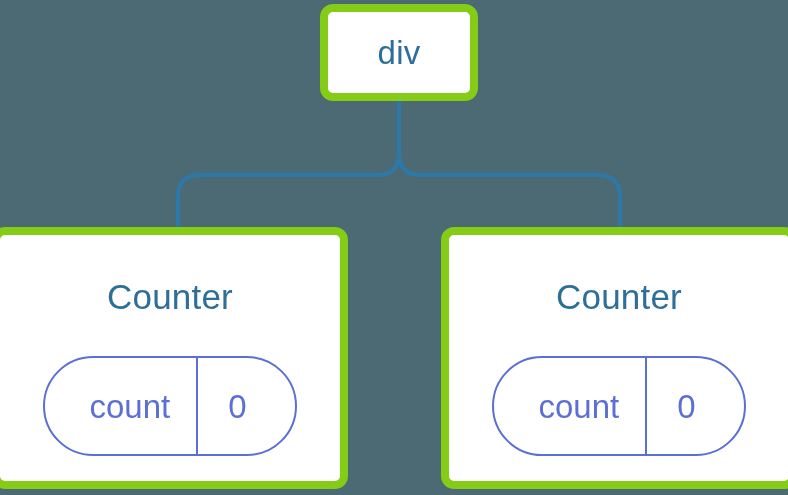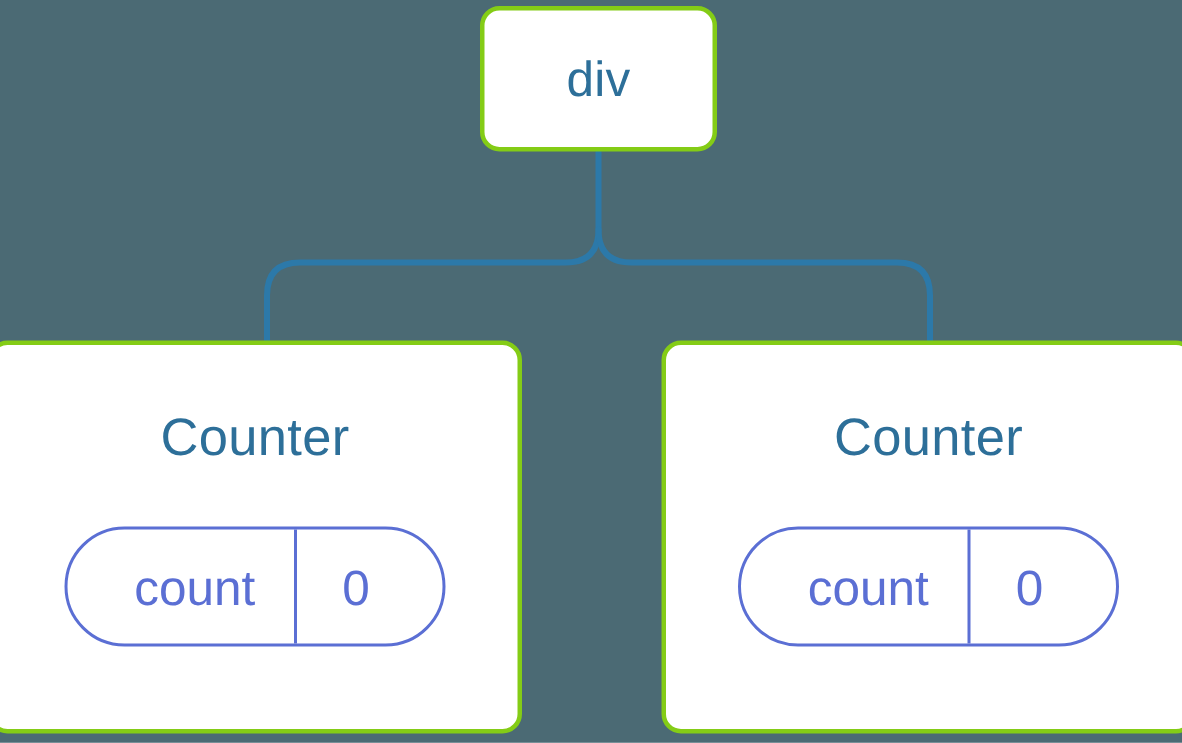--- a/index.html
+++ b/index.html
@@ -29,21 +29,21 @@
     width: 788px;
     height: 495px;
     z-index: 1;
   }
 
   
   .node {
     position: absolute;
     z-index: 2;
     background: #ffffff;
-    border: 3px solid #84cc16;
+    border: 8px solid #84cc16;
     border-radius: 13px;
     box-sizing: border-box;
     display: flex;
     flex-direction: column;
     align-items: center;
   }
 
   
   #node-root {
     left: 320px;
@@ -82,21 +82,21 @@
     margin-bottom: 42px;
     text-align: center;
   }
 
   
   .state-pill {
     display: flex;
     align-items: stretch;
     border: 2px solid #5b6fd4;
     border-radius: 999px;
-    height: 80px;
+    height: 100px;
     box-sizing: border-box;
     background: transparent;
   }
   .state-key {
     display: flex;
     align-items: center;
     justify-content: center;
     padding: 0 26px 0 44px;
     color: #5b6fd4;
     font-size: 33px;

